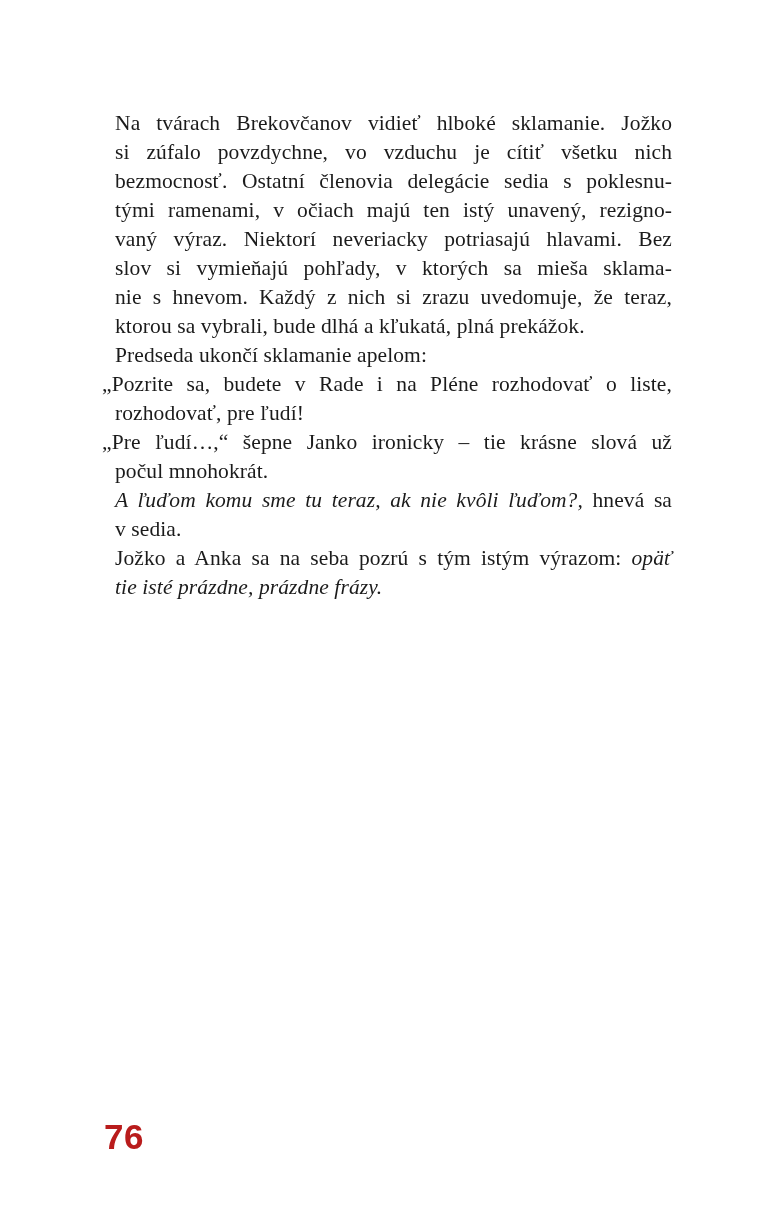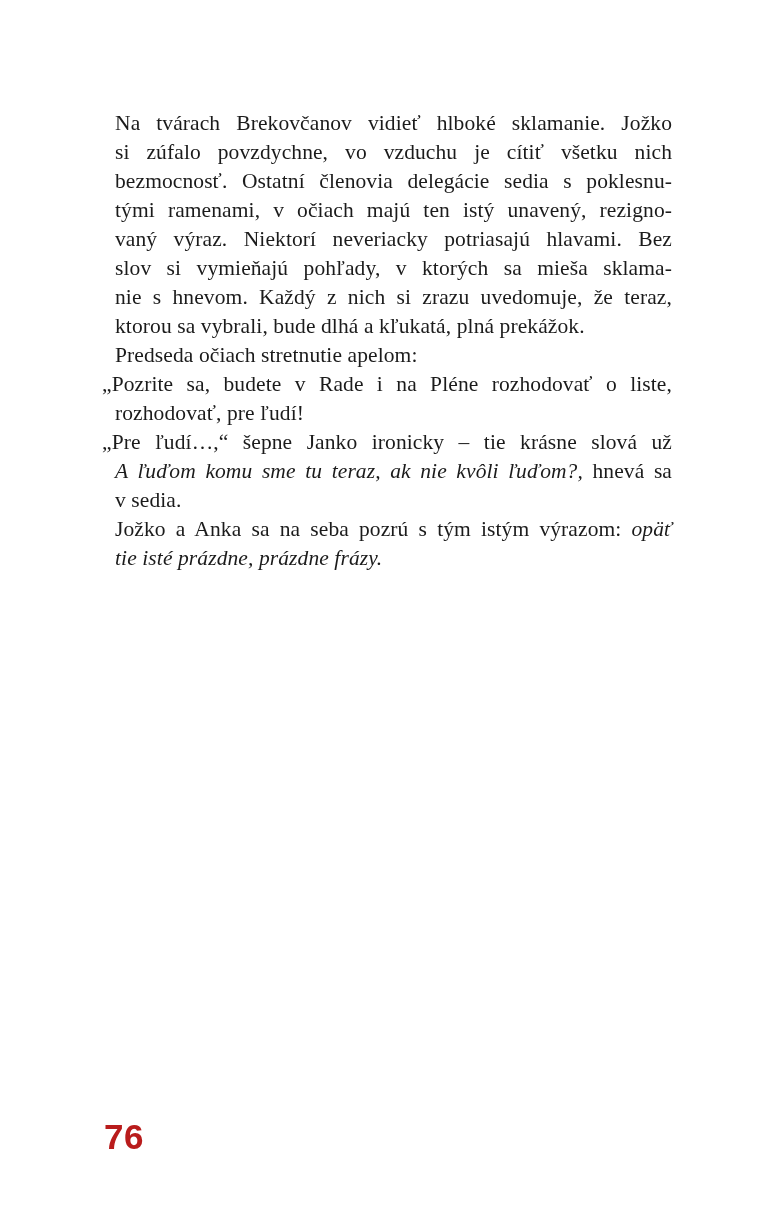--- a/index.html
+++ b/index.html
@@ -55,23 +55,24 @@
 
 <div class="text-block">
     <div class="line justify"><span>Na tvárach Brekovčanov vidieť hlboké sklamanie. Jožko</span></div>
     <div class="line justify"><span>si zúfalo povzdychne, vo vzduchu je cítiť všetku nich</span></div>
     <div class="line justify"><span>bezmocnosť. Ostatní členovia delegácie sedia s poklesnu-</span></div>
     <div class="line justify"><span>tými ramenami, v očiach majú ten istý unavený, rezigno-</span></div>
     <div class="line justify"><span>vaný výraz. Niektorí neveriacky potriasajú hlavami. Bez</span></div>
     <div class="line justify"><span>slov si vymieňajú pohľady, v ktorých sa mieša sklama-</span></div>
     <div class="line justify"><span>nie s hnevom. Každý z nich si zrazu uvedomuje, že teraz,</span></div>
     <div class="line"><span>ktorou sa vybrali, bude dlhá a kľukatá, plná prekážok.</span></div>
-    <div class="line"><span>Predseda očiach stretnutie apelom:</span></div>
+    <div class="line"><span>Predseda ukončí sklamanie apelom:</span></div>
     <div class="line justify hang"><span>„Pozrite sa, budete v Rade i na Pléne rozhodovať o liste,</span></div>
     <div class="line"><span>rozhodovať, pre ľudí!</span></div>
     <div class="line justify hang"><span>„Pre ľudí…,“ šepne Janko ironicky – tie krásne slová už</span></div>
+    <div class="line"><span>počul mnohokrát.</span></div>
     <div class="line justify"><em>A ľuďom komu sme tu teraz, ak nie kvôli ľuďom?,</em><span> hnevá sa</span></div>
     <div class="line"><span>v sedia.</span></div>
     <div class="line justify"><span>Jožko a Anka sa na seba pozrú s tým istým výrazom: </span><em>opäť</em></div>
     <div class="line"><em>tie isté prázdne, prázdne frázy.</em></div>
   </div>
 
 <div class="page-number">76</div>
 
 </body></html>

